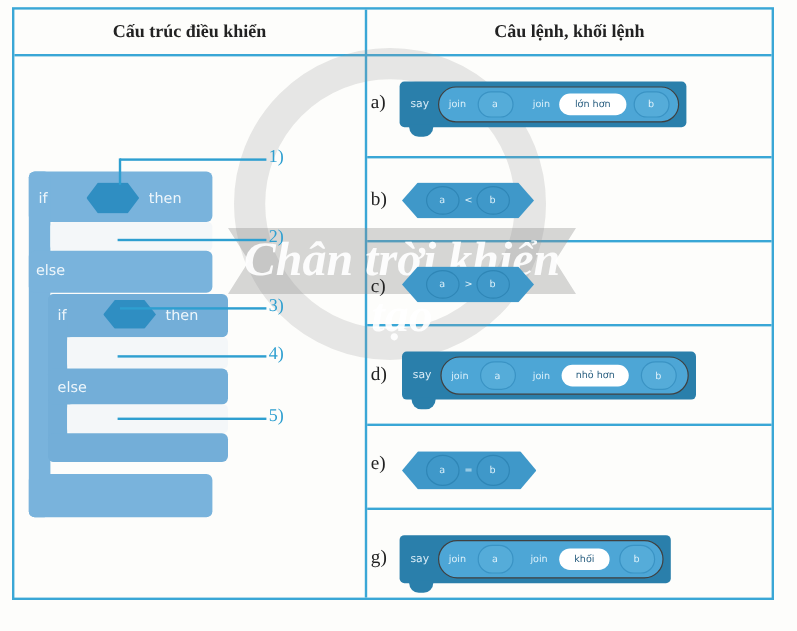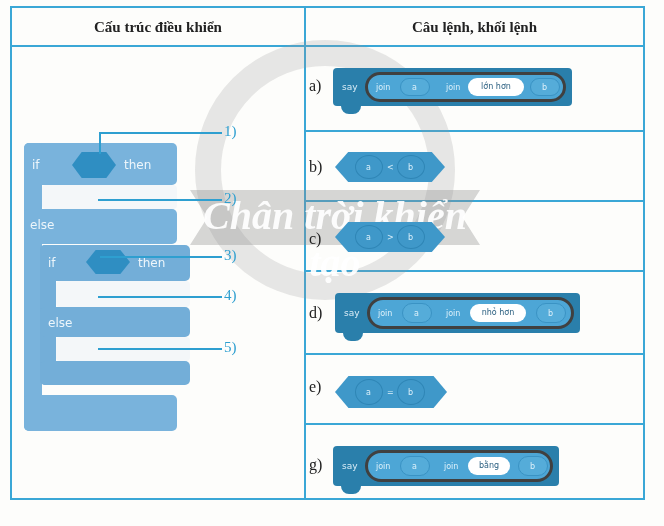--- a/index.html
+++ b/index.html
@@ -16,21 +16,21 @@
   .leader { position: absolute; height: 2px; background: #2e9fd0; }
   
   .cblk { position: absolute; background: #79b3dc; border-radius: 5px; }
   .slot { position: absolute; background: #f4f7f9; border-radius: 4px; }
   .kw { position: absolute; color: #eef6fb; font-family: "DejaVu Sans", sans-serif; font-size: 12px; }
   .hex { position: absolute; background: #2f8ec2; clip-path: polygon(22% 0, 78% 0, 100% 50%, 78% 100%, 22% 100%, 0 50%); }
   
   .say { position: absolute; background: #2a7fab; border-radius: 4px; }
   .say .notch { position: absolute; left: 8px; bottom: -8px; width: 20px; height: 10px; background: #2a7fab; border-radius: 0 0 8px 8px; }
   .say .saytxt { position: absolute; left: 9px; top: 50%; transform: translateY(-50%); color: #d9ecf7; font-family: "DejaVu Sans", sans-serif; font-size: 9px; }
-  .pill { position: absolute; top: 4px; bottom: 4px; background: #4da6d6; border-radius: 16px; border: 3px solid #404040; box-sizing: border-box; }
+  .pill { position: absolute; top: 4px; bottom: 4px; background: #4da6d6; border-radius: 16px; border: 1px solid #404040; box-sizing: border-box; }
   .pill-inner { position: absolute; top: 3px; bottom: 3px; border-radius: 14px; border: 1px solid #3a93c4; box-sizing: border-box; background: #55acd9; }
   .ptxt { position: absolute; top: 50%; transform: translateY(-50%); color: #dcf0fa; font-family: "DejaVu Sans", sans-serif; font-size: 8px; }
   .wpill { position: absolute; top: 50%; transform: translateY(-50%); height: 18px; background: #fff; border-radius: 9px; color: #2a5f80; font-family: "DejaVu Sans", sans-serif; font-size: 8px; line-height: 18px; text-align: center; }
   .cmp { position: absolute; background: #3f98c9; clip-path: polygon(12% 0, 88% 0, 100% 50%, 88% 100%, 12% 100%, 0 50%); }
   .cmp .circ { position: absolute; top: 3px; bottom: 3px; width: 28px; border-radius: 50%; border: 1px solid #2f86b6; box-sizing: border-box; }
   .cmp .ct { position: absolute; top: 50%; transform: translateY(-50%); color: #dcf0fa; font-family: "DejaVu Sans", sans-serif; font-size: 8px; }
 </style>
 </head>
 <body>
 
@@ -152,18 +152,18 @@
 <span class="lbl" style="left:309px;top:456px;">g)</span>
 <div class="say" style="left:333px;top:446px;width:226px;height:40px;">
   <div class="notch"></div>
   <span class="saytxt">say</span>
   <div class="pill" style="left:32px;right:6px;">
     <span class="ptxt" style="left:8px;">join</span>
     <div class="pill-inner" style="left:32px;width:30px;">
         <span class="ptxt" style="left:11px;">a</span>
       </div>
     <span class="ptxt" style="left:76px;">join</span>
-    <div class="wpill" style="left:100px;width:42px;">bằng</div>
+    <div class="wpill" style="left:100px;width:42px;">khối</div>
     <div class="pill-inner" style="left:150px;width:30px;">
         <span class="ptxt" style="left:11px;">b</span>
       </div>
   </div>
 </div>
 
 </body></html>

